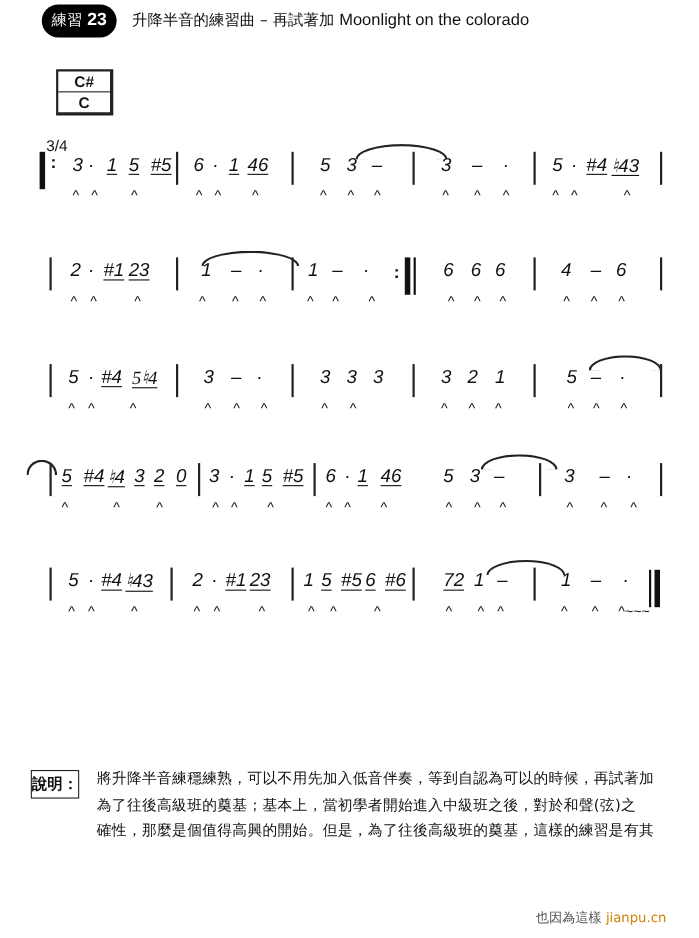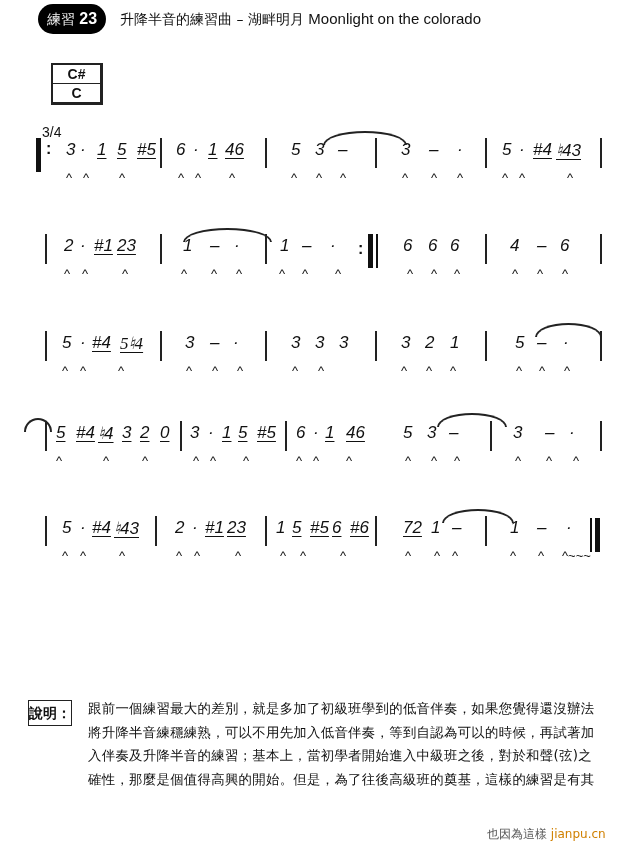--- a/index.html
+++ b/index.html
@@ -27,21 +27,21 @@
   .watermark .site { color:#d08000; font-family:"DejaVu Sans", sans-serif; }
 </style>
 </head>
 <body>
 
 <div class="badge">
   <span class="zh">練習</span>
   <span class="num">23</span>
 </div>
 <div class="title">
-  <span>升降半音的練習曲 – 湖畔明月</span>
+  <span>升降半音的練習曲 – 再試著加</span>
   <span class="en">Moonlight on the colorado</span>
 </div>
 
 <div class="keybox">
   <div>C#</div>
   <div>C</div>
 </div>
 
 <div class="timesig">3/4</div>
 
@@ -247,22 +247,21 @@
     <div class="tie" style="left: 323px; top: 131px; width: 80px;"></div>
     <div class="tie" style="left: 183px; top: 228px; width: 85px;"></div>
     <div class="tie" style="left: 535px; top: 323px; width: 63px;"></div>
     <div class="tie" style="left: 24px; top: 418px; width: 24px;"></div>
     <div class="tie" style="left: 437px; top: 413px; width: 66px;"></div>
     <div class="tie" style="left: 442px; top: 509px; width: 68px;"></div>
   </div>
 
 <div class="note-box">說明：</div>
 <div class="note-text">
-  <p>跟前一個練習最大的差別，就是多加了初級班學到的低音伴奏，如果您覺得還沒辦法</p>
   <p>將升降半音練穩練熟，可以不用先加入低音伴奏，等到自認為可以的時候，再試著加</p>
-  <p>入伴奏及升降半音的練習；基本上，當初學者開始進入中級班之後，對於和聲(弦)之</p>
+  <p>為了往後高級班的奠基；基本上，當初學者開始進入中級班之後，對於和聲(弦)之</p>
   <p>確性，那麼是個值得高興的開始。但是，為了往後高級班的奠基，這樣的練習是有其</p>
 </div>
 
 <div class="watermark">
   <span>也因為這樣</span>
   <span class="site">jianpu.cn</span>
 </div>
 
 </body></html>

